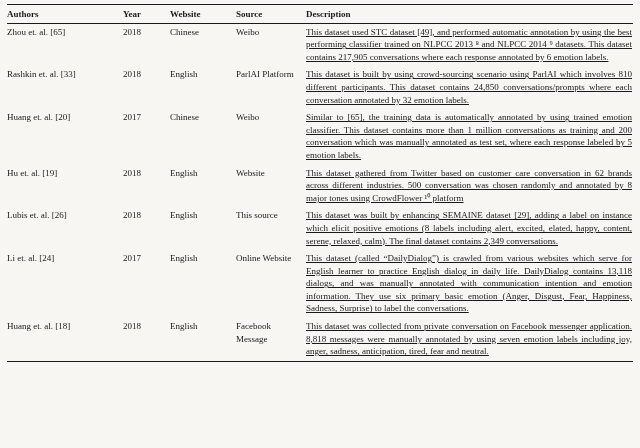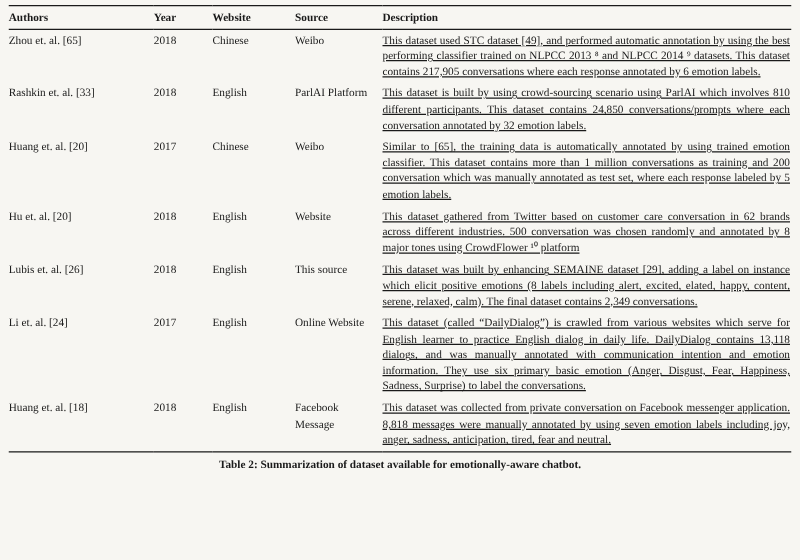--- a/index.html
+++ b/index.html
@@ -92,21 +92,21 @@
         <td class="desc">This dataset is built by using crowd-sourcing scenario using ParlAI which involves 810 different participants. This dataset contains 24,850 conversations/prompts where each conversation annotated by 32 emotion labels.</td>
       </tr>
       <tr>
         <td>Huang et. al. [20]</td>
         <td>2017</td>
         <td>Chinese</td>
         <td>Weibo</td>
         <td class="desc">Similar to [65], the training data is automatically annotated by using trained emotion classifier. This dataset contains more than 1 million conversations as training and 200 conversation which was manually annotated as test set, where each response labeled by 5 emotion labels.</td>
       </tr>
       <tr>
-        <td>Hu et. al. [20]</td>
+        <td>Hu et. al. [19]</td>
         <td>2018</td>
         <td>English</td>
         <td>Website</td>
         <td class="desc">This dataset gathered from Twitter based on customer care conversation in 62 brands across different industries. 500 conversation was chosen randomly and annotated by 8 major tones using CrowdFlower ¹⁰ platform</td>
       </tr>
       <tr>
         <td>Lubis et. al. [26]</td>
         <td>2018</td>
         <td>English</td>
         <td>This source</td>
@@ -121,14 +121,13 @@
       </tr>
       <tr>
         <td>Huang et. al. [18]</td>
         <td>2018</td>
         <td>English</td>
         <td>Facebook Message</td>
         <td class="desc">This dataset was collected from private conversation on Facebook messenger application. 8,818 messages were manually annotated by using seven emotion labels including joy, anger, sadness, anticipation, tired, fear and neutral.</td>
       </tr>
     </tbody>
   </table>
-  <div class="caption">Table 2: Summarization of dataset available for emotionally-aware chatbot.</div>
 </div>
 
 </body></html>

